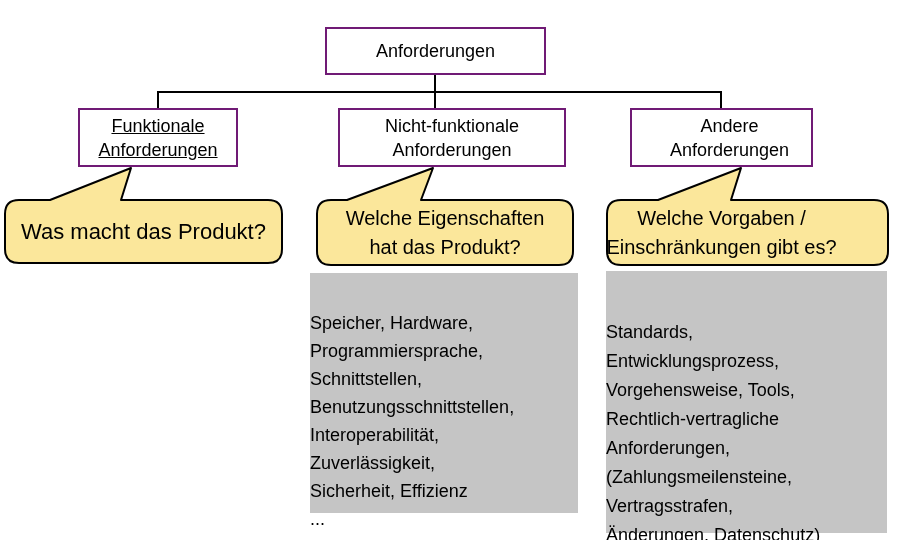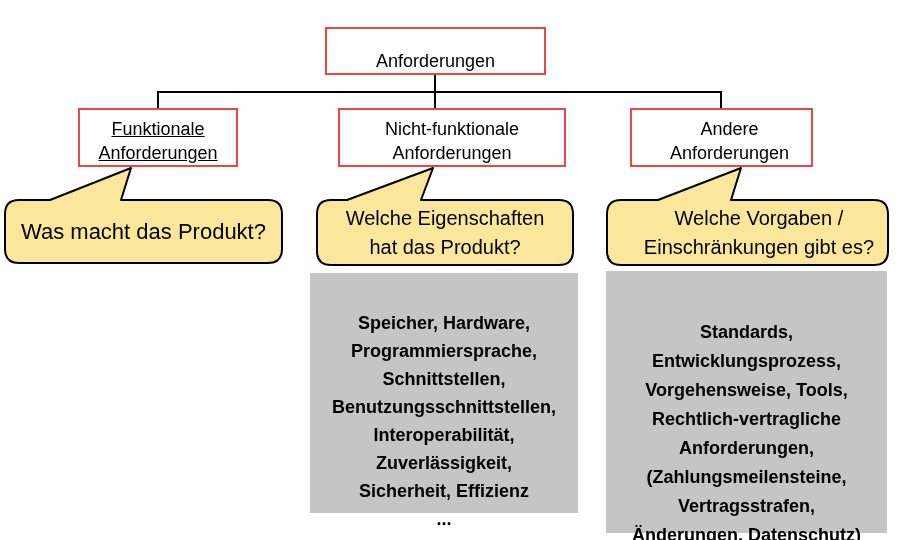--- a/index.html
+++ b/index.html
@@ -17,24 +17,24 @@
     overflow: hidden;
   }
   .layer-svg {
     position: absolute;
     left: 0; top: 0;
     width: 898px; height: 540px;
   }
   .node-box {
     position: absolute;
     background: #ffffff;
-    border: 2px solid #ef4444;
+    border: 2px solid #701a75;
     box-sizing: border-box;
     display: flex;
-    align-items: flex-end;
+    align-items: center;
     justify-content: center;
     text-align: center;
     font-size: 18px;
     line-height: 24px;
     white-space: pre-line;
   }
   .callout-text {
     position: absolute;
     display: flex;
     align-items: center;
@@ -42,24 +42,22 @@
     text-align: center;
     white-space: pre-line;
     box-sizing: border-box;
   }
   .callout-text.single { font-size: 22px; line-height: 26px; }
   .callout-text.double { font-size: 20px; line-height: 29px; }
   .examples-panel {
     position: absolute;
     background: #C5C5C5;
     box-sizing: border-box;
-    text-align: center;
     font-size: 18px;
     white-space: pre-line;
-    font-weight: bold;
   }
   .examples-panel.mid  { line-height: 28px; padding-top: 8px; }
   .examples-panel.right{ line-height: 29px; padding-top: 18px; }
   .bubble-path {
     stroke: #000000;
     stroke-width: 2;
     stroke-linejoin: round;
   }
   .tree-line {
     stroke: #000000;
@@ -107,21 +105,21 @@
 
   <div class="callout-text single" style="left:5px; top:200px; width:277px; height:63px;">
     <span>Was macht das Produkt?</span>
   </div>
 
   <div class="callout-text double" style="left:317px; top:200px; width:256px; height:65px;">
     <span>Welche Eigenschaften
 hat das Produkt?</span>
   </div>
 
-  <div class="callout-text double" style="left:593px; top:200px; width:281px; height:65px;justify-content:flex-end;">
+  <div class="callout-text double" style="left:581px; top:200px; width:281px; height:65px;">
     <span>Welche Vorgaben /
 Einschränkungen gibt es?</span>
   </div>
 
   <div class="examples-panel mid" style="left:310px; top:273px; width:268px; height:240px;">
     <span>Speicher, Hardware,
 Programmiersprache,
 Schnittstellen,
 Benutzungsschnittstellen,
 Interoperabilität,

